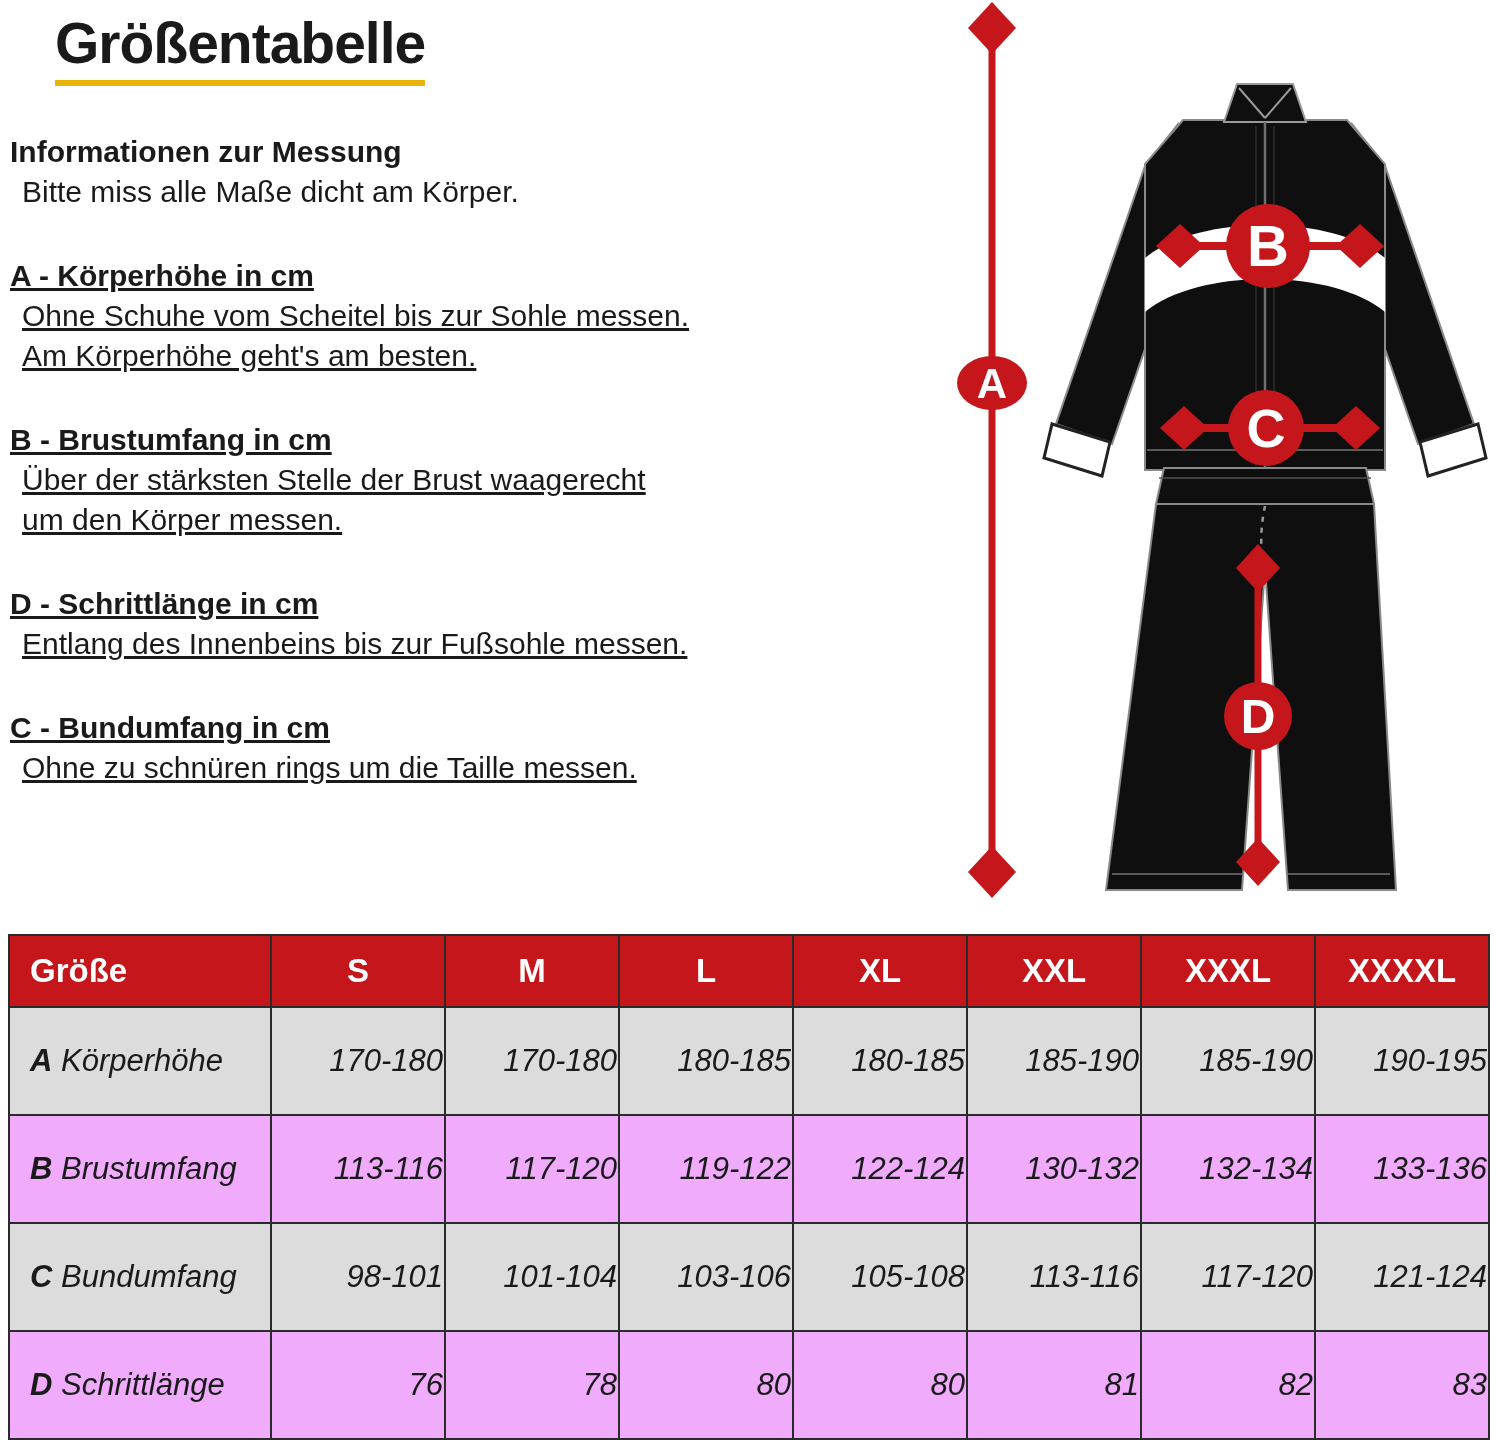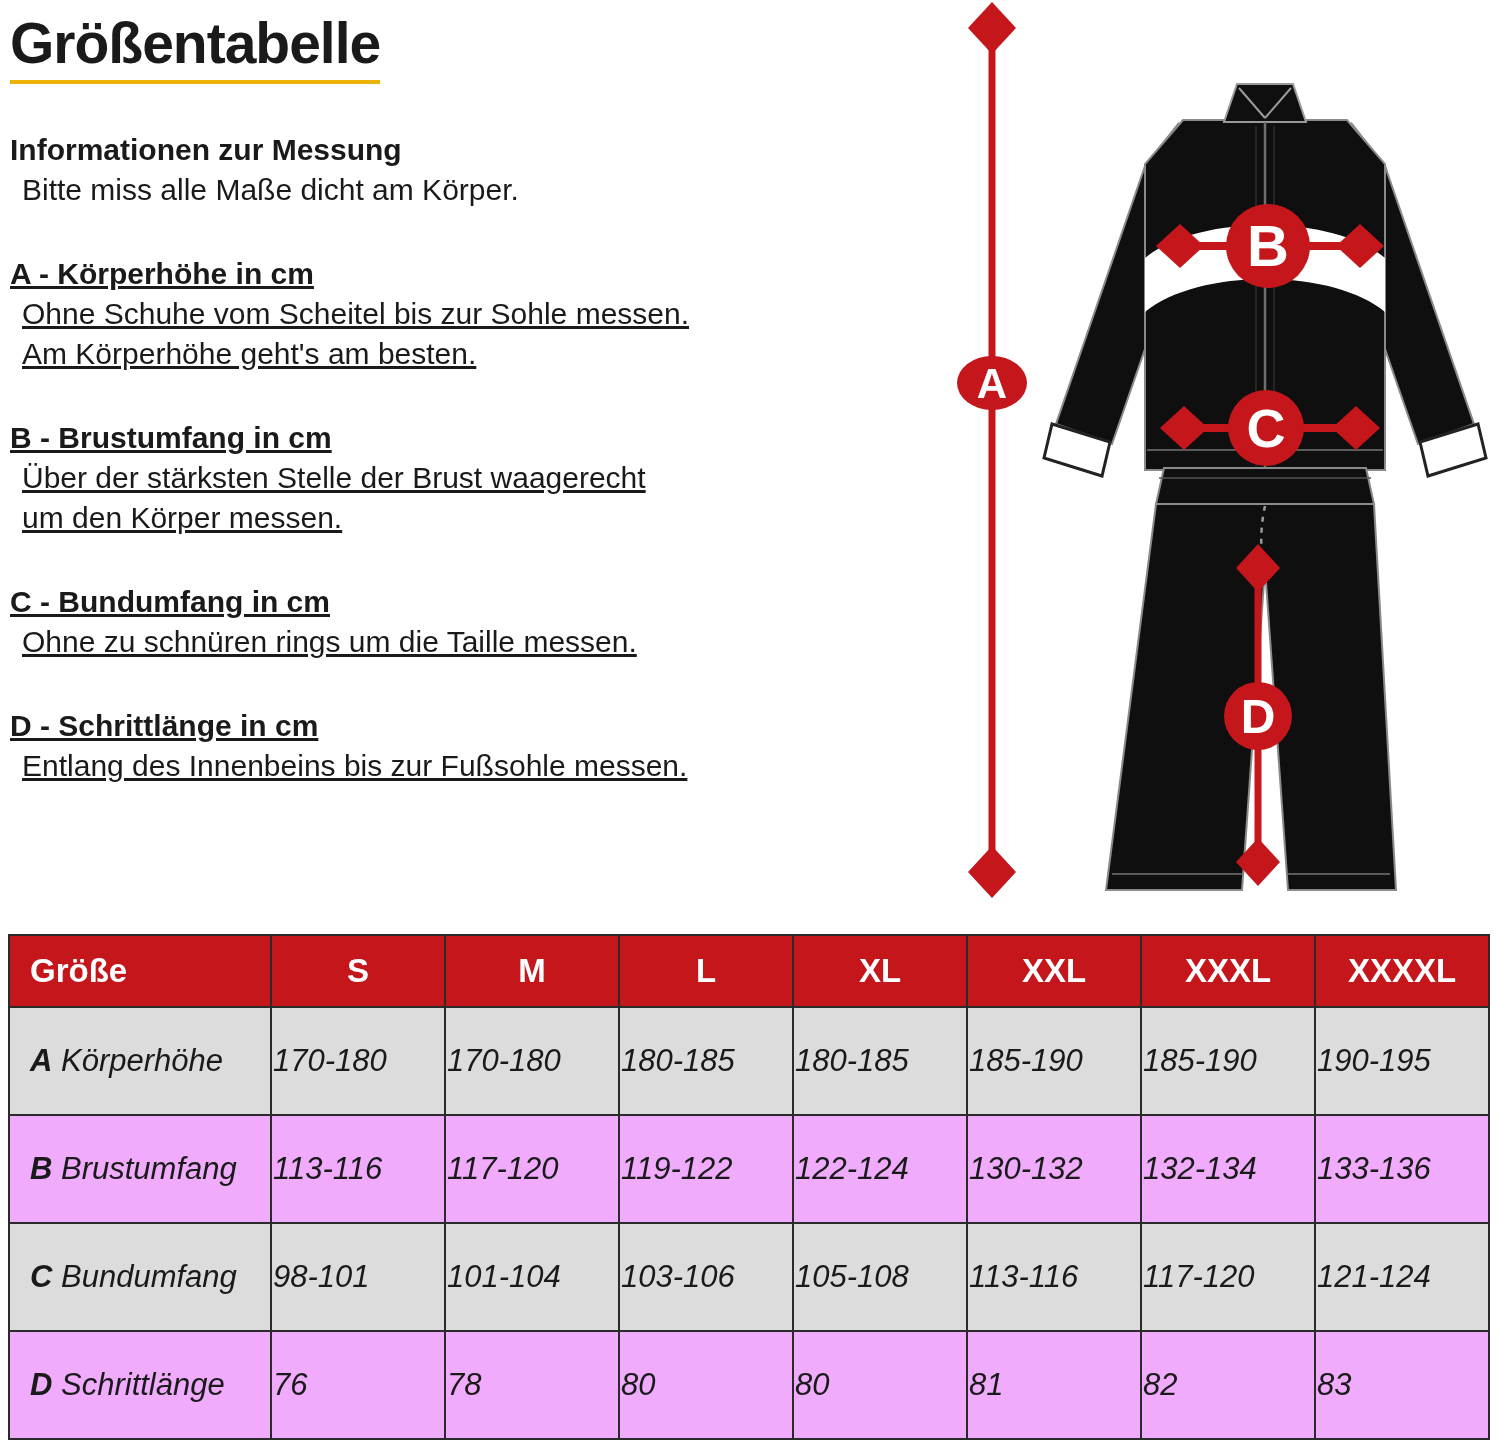--- a/index.html
+++ b/index.html
@@ -4,41 +4,41 @@
 <style>
   html,body{margin:0;padding:0;}
   body{
     width:1500px;height:1444px;position:relative;background:#ffffff;
     font-family:"Liberation Sans",sans-serif;color:#1a1a1a;overflow:hidden;
   }
   
   .textcol{position:absolute;left:10px;top:12px;width:920px;}
   .title{
     display:inline-block;font-size:57px;font-weight:bold;letter-spacing:-1px;
-    line-height:1.12;border-bottom:4px solid #eab308;padding-bottom:4px;
+    line-height:1.12;border-bottom:6px solid #eab308;padding-bottom:4px;margin-left:45px;
   }
   .info{margin-top:46px;}
   .h2{font-size:30px;font-weight:bold;line-height:40px;}
   .line{font-size:30px;line-height:40px;margin-left:12px;}
   .section{margin-top:44px;text-decoration:underline;}
   
   .diagram{position:absolute;left:940px;top:0;width:560px;height:930px;}
   .diagram svg{display:block;}
   
   .sizetable{position:absolute;left:8px;top:934px;}
   table{border-collapse:collapse;table-layout:fixed;width:1428px;}
   th,td{border:2px solid #2a2a2a;overflow:hidden;}
   thead th{
     background:#c5161c;color:#ffffff;font-size:33px;font-weight:bold;
     height:68px;text-align:center;
   }
   thead th.first{text-align:left;padding-left:20px;}
   tbody tr{height:108px;font-style:italic;}
   td.label{text-align:left;padding-left:20px;font-size:31px;}
-  td.val{text-align:left;font-size:31px;}
+  td.val{text-align:right;font-size:31px;}
   tr.gray td{background:#dcdcdc;}
   tr.white td{background:#f0abfc;}
   col.c0{width:262px;}
   col.cn{width:174px;}
 </style>
 </head>
 <body>
 
 <div class="textcol">
   <div class="title">Größentabelle</div>
@@ -54,27 +54,27 @@
     <div class="line">Am Körperhöhe geht's am besten.</div>
   </div>
 
   <div class="section">
     <div class="h2">B - Brustumfang in cm</div>
     <div class="line">Über der stärksten Stelle der Brust waagerecht</div>
     <div class="line">um den Körper messen.</div>
   </div>
 
   <div class="section">
+    <div class="h2">D - Schrittlänge in cm</div>
+    <div class="line">Entlang des Innenbeins bis zur Fußsohle messen.</div>
+  </div>
+
+  <div class="section">
     <div class="h2">C - Bundumfang in cm</div>
     <div class="line">Ohne zu schnüren rings um die Taille messen.</div>
-  </div>
-
-  <div class="section">
-    <div class="h2">D - Schrittlänge in cm</div>
-    <div class="line">Entlang des Innenbeins bis zur Fußsohle messen.</div>
   </div>
 </div>
 
 <div class="diagram">
   <svg width="560" height="930" viewBox="0 0 560 930" xmlns="http://www.w3.org/2000/svg">
 
     <g>
 
       <path d="M238,124 L205,166 L116,424 L172,444 L254,208 Z" fill="#0f0f0f" stroke="#8a8a8a" stroke-width="2"></path>
       <path d="M412,124 L445,166 L534,424 L478,444 L396,208 Z" fill="#0f0f0f" stroke="#8a8a8a" stroke-width="2"></path>

